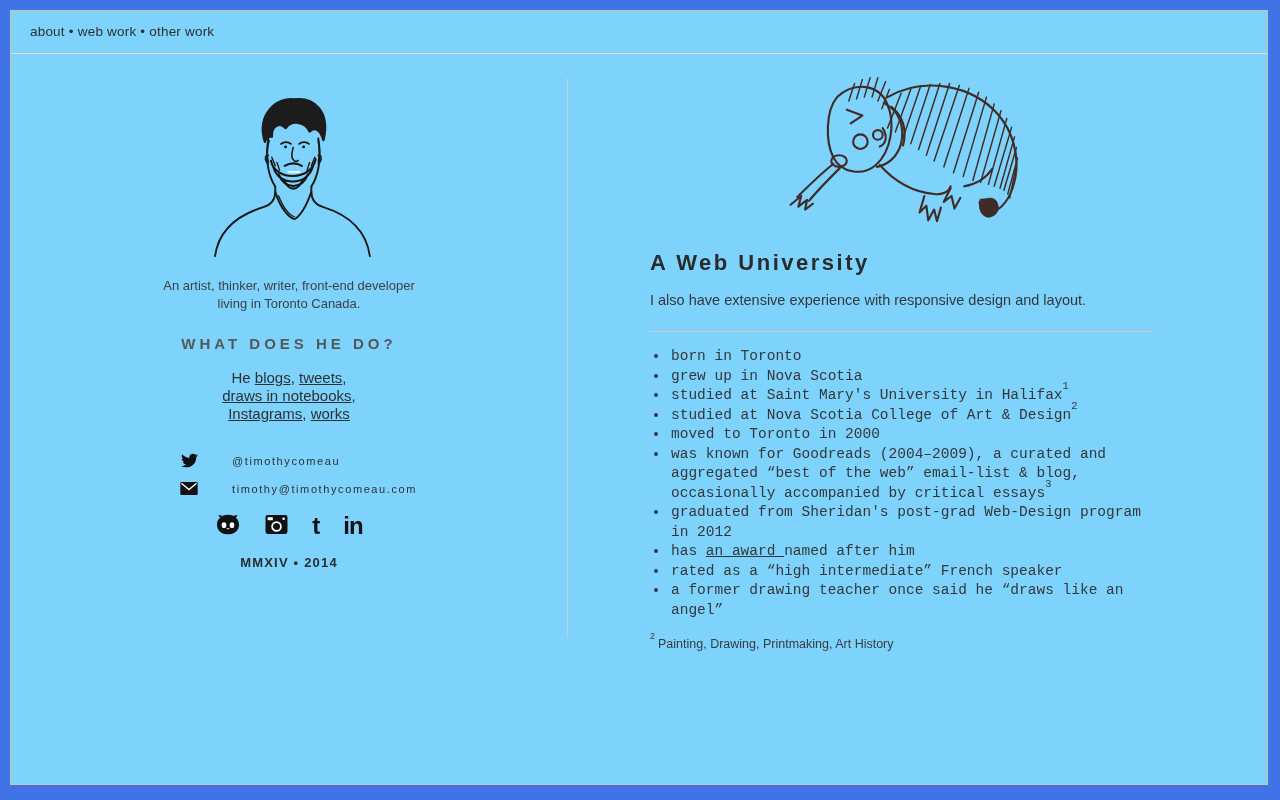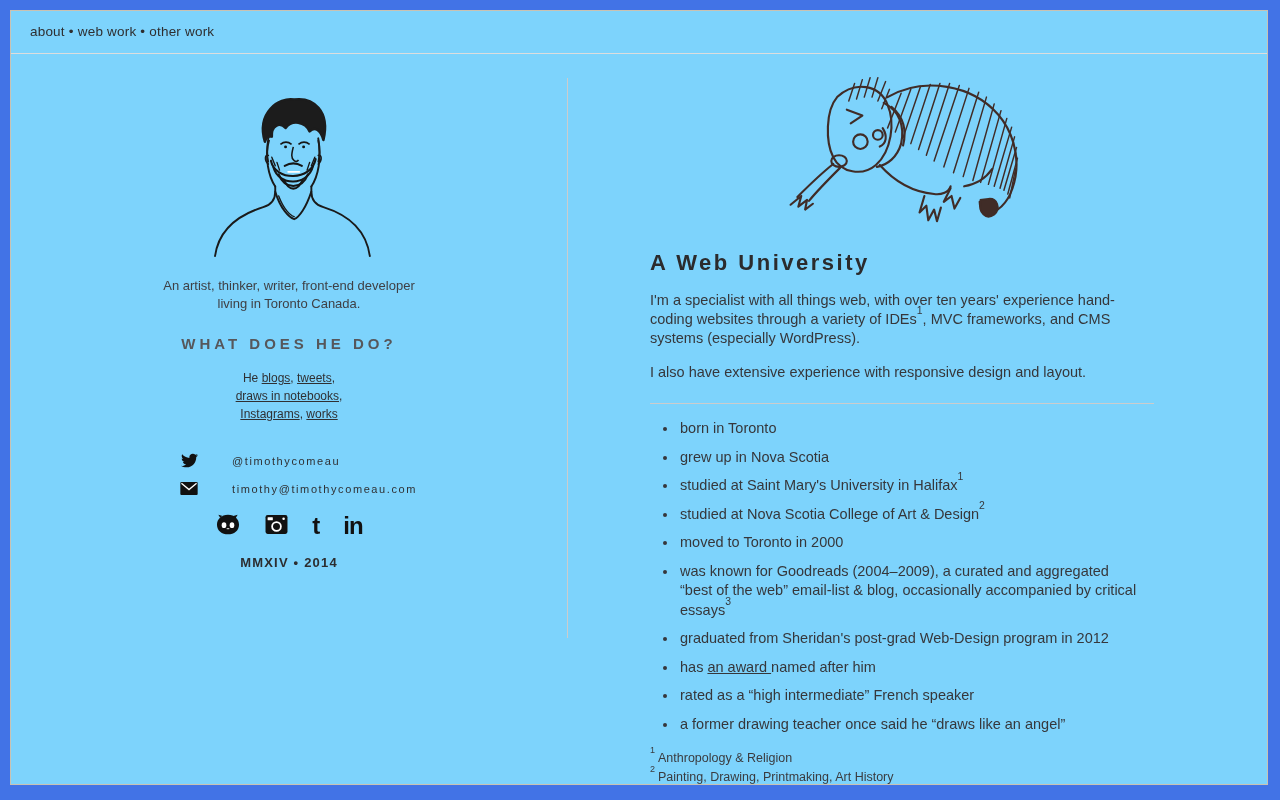--- a/index.html
+++ b/index.html
@@ -33,21 +33,21 @@
   .portrait{margin-top:36px;}
   .side-h{
     font-size:15px;font-weight:bold;letter-spacing:4px;color:#56575b;
     margin:22px 0 0 0;
   }
   .side-p{
     font-size:13px;line-height:18px;color:#3f4045;
     width:270px;margin:15px auto 0 auto;
   }
   .does{
-    font-size:12px;line-height:18px;color:#2f3033;margin-top:17px;
+    font-size:15px;line-height:18px;color:#2f3033;margin-top:17px;
   }
   .does a{color:#2f3033;text-decoration:underline;cursor:pointer;}
   .contact{width:218px;margin:30px auto 0 auto;text-align:left;}
   .crow{display:flex;align-items:center;margin-bottom:14px;text-decoration:none;color:#2f3033;cursor:pointer;}
   .crow .cicon{width:18px;display:inline-flex;justify-content:center;}
   .crow .clabel{font-size:11px;letter-spacing:1.6px;margin-left:34px;color:#2f3033;}
   .socials{margin-top:16px;display:flex;justify-content:center;align-items:center;gap:24px;height:30px;}
   .socials a{display:inline-flex;align-items:center;cursor:pointer;color:#111;text-decoration:none;}
   .glyph{font-weight:bold;font-size:24px;line-height:1;letter-spacing:-1px;font-family:"Liberation Sans",sans-serif;}
   .year{font-size:13px;font-weight:bold;letter-spacing:1.2px;color:#2c2d30;margin-top:14px;}
@@ -56,21 +56,21 @@
   .big-h{
     font-size:22px;font-weight:bold;letter-spacing:2.5px;color:#2b2b2d;
     margin:18px 0 0 0;
   }
   .body-p{font-size:14.5px;line-height:19px;margin:15px 0 0 0;}
   .fnote{font-size:12.5px;line-height:18px;margin:17px 0 0 0;color:#3a3b3f;}
   sup{font-size:.72em;line-height:0;position:relative;top:-.38em;}
   .fnote sup{margin-right:3px;}
   .rule{border:none;border-top:1px solid #ccc;margin:21px 0 0 0;}
   .about-list{margin:15px 0 0 0;padding-left:19px;font-size:14.5px;line-height:19.5px;}
-  .about-list li{margin:9px;padding-left:2px;}
+  .about-list li{margin:0;padding-left:2px;font-family:Liberation Mono, monospace;}
   .about-list a{color:#36373b;text-decoration:underline;cursor:pointer;}
   .foot-lines{margin-top:15px;font-size:12.5px;line-height:18.5px;color:#3a3b3f;}
   .foot-lines div sup{margin-right:3px;}
 </style>
 </head>
 <body>
 
 <div class="page">
 
   <div class="nav" id="nav"><a class="navlink">about</a><span class="navsep">•</span><a class="navlink">web work</a><span class="navsep">•</span><a class="navlink">other work</a></div>
@@ -223,21 +223,20 @@
               <line x1="240" y1="61" x2="222" y2="122"></line>
             <line x1="243" y1="71" x2="228" y2="124"></line>
               <line x1="245" y1="82" x2="232" y2="126"></line>
             <line x1="246" y1="93" x2="236" y2="130"></line>
               <line x1="244" y1="104" x2="238" y2="134"></line>
           </g>
         </svg>
 
         <h1 class="big-h">A Web University</h1>
 
-        <p class="body-p"><span>I'm a specialist with all things web, with over ten years' experience hand-coding websites through a variety of IDEs</span><sup>1</sup><span>, MVC frameworks, and CMS systems (especially WordPress).</span></p>
 
         <p class="body-p">I also have extensive experience with responsive design and layout.</p>
 
 
         <hr class="rule">
 
 
         <ul class="about-list" id="about-list">
             <li>born in Toronto</li>
             <li>grew up in Nova Scotia</li>
@@ -245,20 +244,19 @@
             <li>studied at Nova Scotia College of Art &amp; Design<sup>2</sup></li>
             <li>moved to Toronto in 2000</li>
             <li>was known for Goodreads (2004–2009), a curated and aggregated “best of the web” email-list &amp; blog, occasionally accompanied by critical essays<sup>3</sup></li>
             <li>graduated from Sheridan's post-grad Web-Design program in 2012</li>
             <li>has <a>an award </a>named after him</li>
             <li>rated as a “high intermediate” French speaker</li>
             <li>a former drawing teacher once said he “draws like an angel”</li>
           </ul>
 
         <div class="foot-lines" id="foot-lines">
-            <div><sup>1</sup>Anthropology &amp; Religion</div>
             <div><sup>2</sup>Painting, Drawing, Printmaking, Art History</div>
           </div>
 
       </div>
     </div>
   </div>
 </div>
 
 </body></html>

